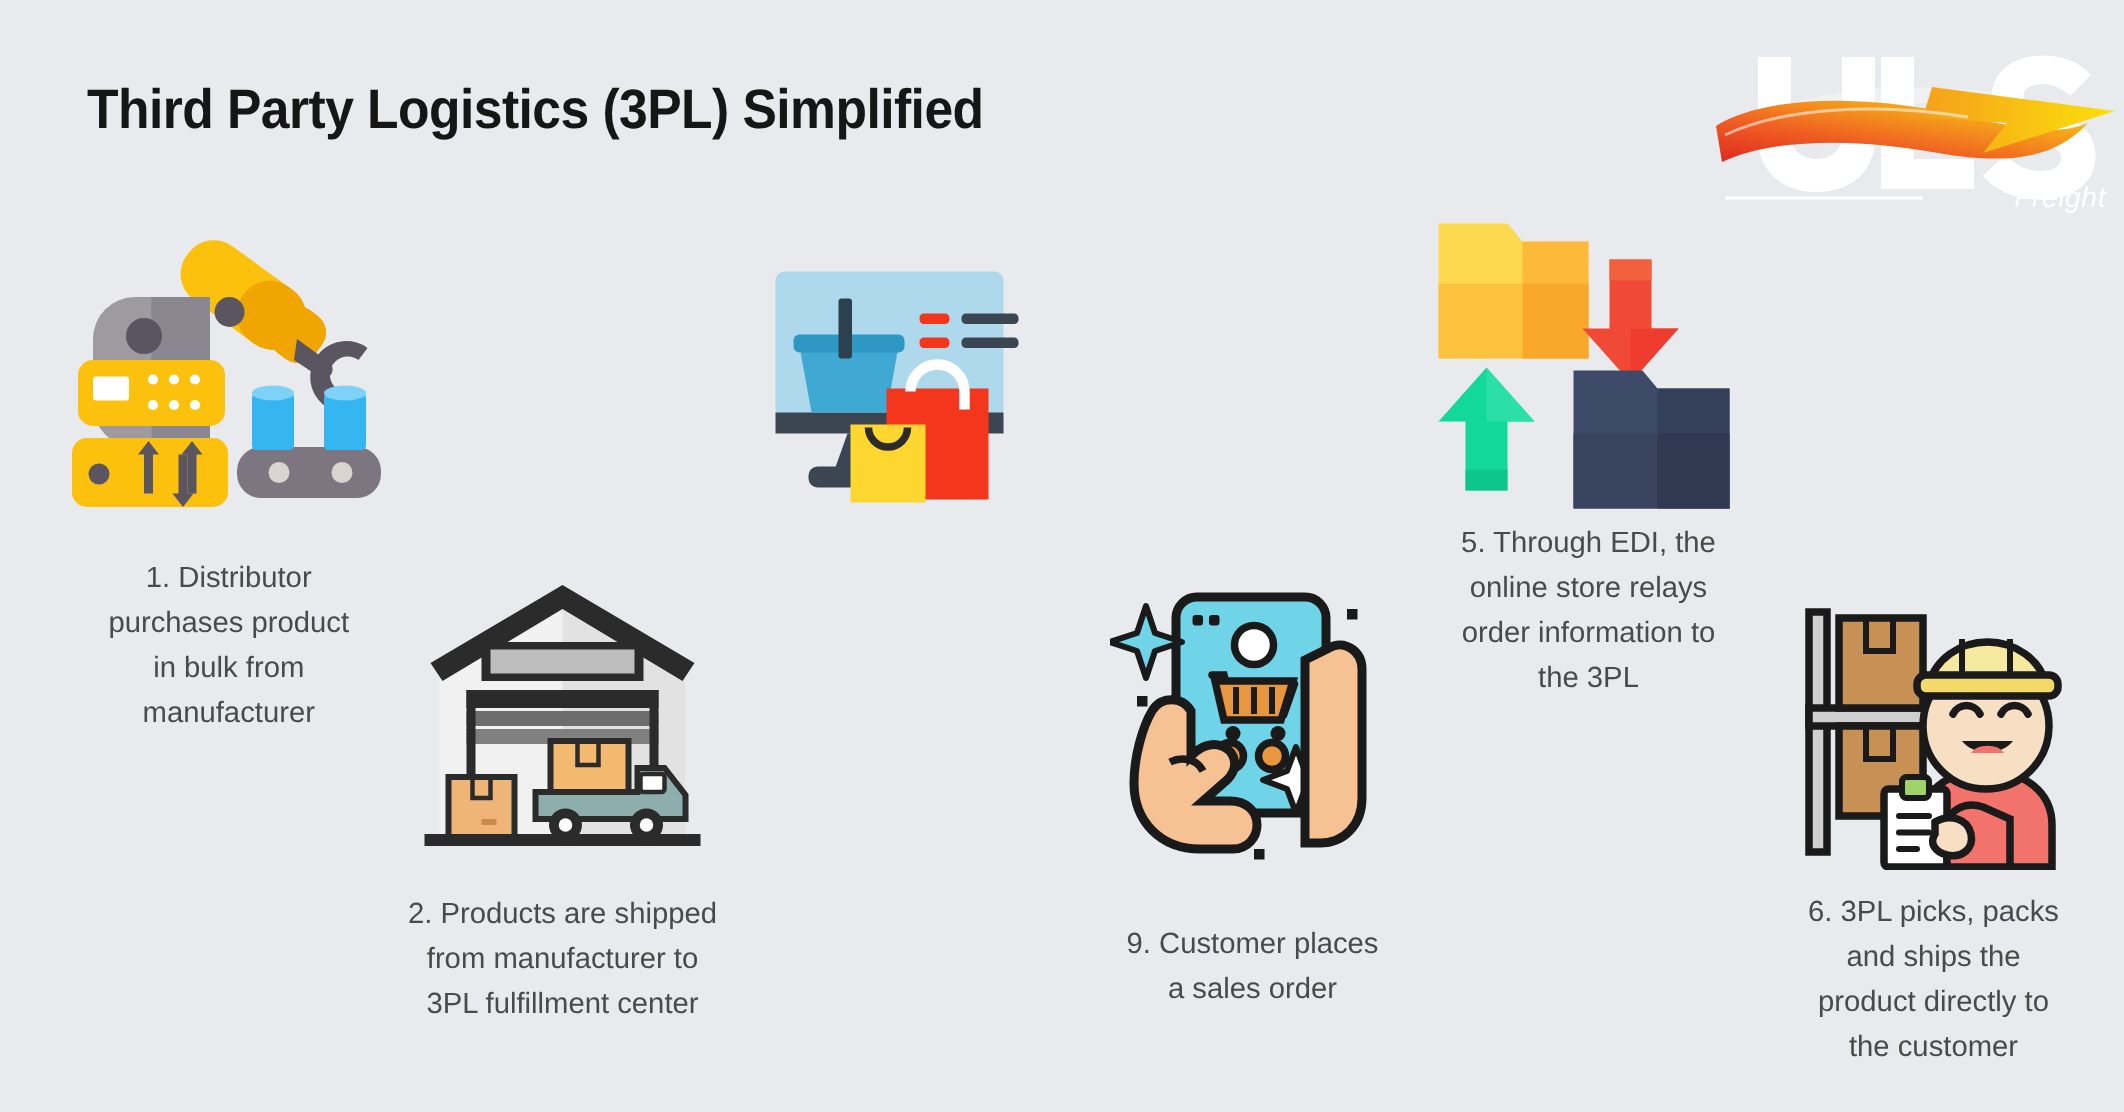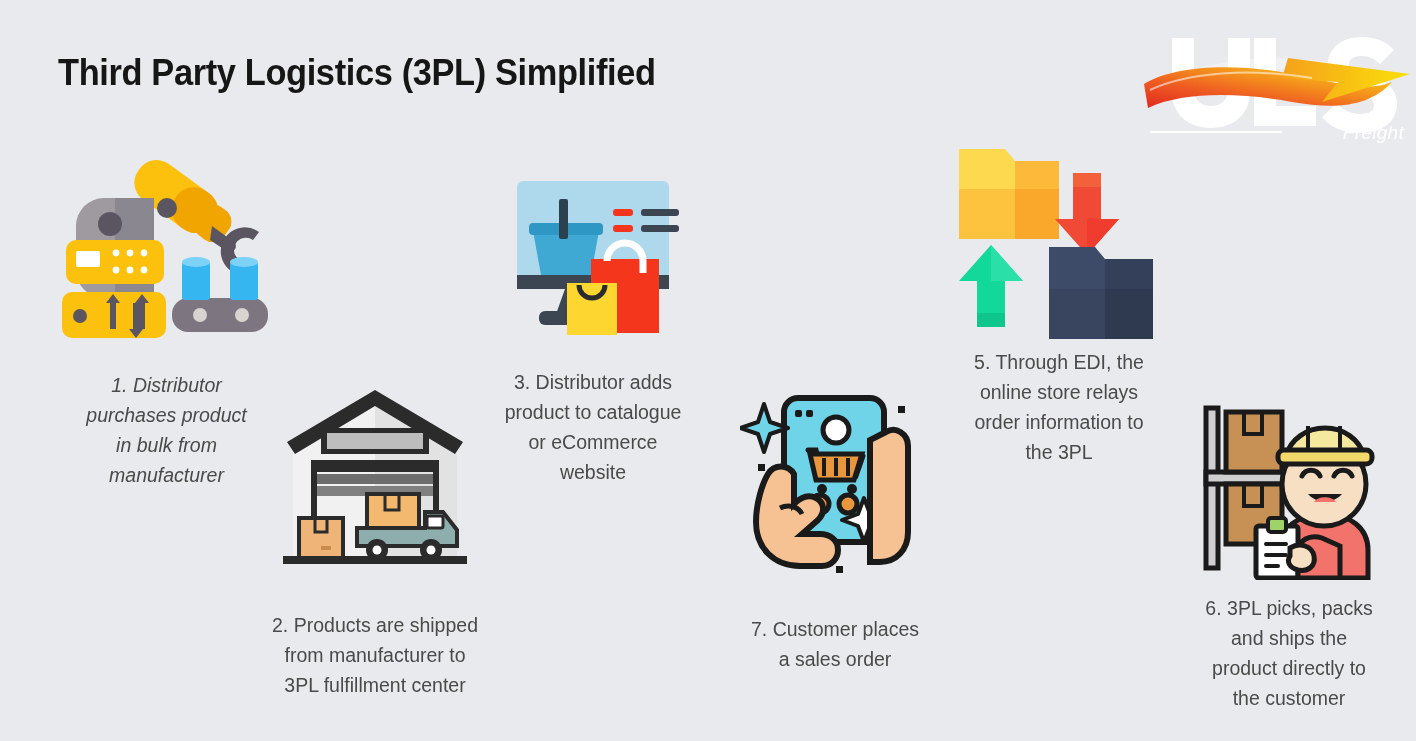--- a/index.html
+++ b/index.html
@@ -59,27 +59,27 @@
     line-height: 30px;
     color: #4a4a4a;
     text-align: center;
     font-family: "Liberation Sans", sans-serif;
     white-space: pre-line;
   }
   .step-art { position: relative; }
   .step-art svg { display: block; margin: 0 auto; }
 
   
-  #step1 { left: 44px;  top: 140px;  width: 245px; font-style: italic; }
+  #step1 { left: 30px;  top: 140px;  width: 245px; }
   #step1 .step-art { height: 210px; }
   #step1 .step-caption { margin-top: 20px; }
 
   #step2 { left: 250px; top: 378px;  width: 250px; }
   #step2 .step-art { height: 200px; }
-  #step2 .step-caption { margin-top: 32px; }
+  #step2 .step-caption { margin-top: 16px; }
 
   #step3 { left: 473px; top: 175px;  width: 240px; }
   #step3 .step-art { height: 170px; }
   #step3 .step-caption { margin-top: 22px; }
 
   #step4 { left: 715px; top: 388px;  width: 240px; }
   #step4 .step-art { height: 198px; }
   #step4 .step-caption { margin-top: 28px; }
 
   #step5 { left: 935px; top: 135px;  width: 248px; }
@@ -256,24 +256,20 @@
         <rect x="110" y="50" width="20" height="7" rx="3" fill="#f4361d"></rect>
         <rect x="138" y="50" width="38" height="7" rx="3" fill="#3b4652"></rect>
 
         <path d="M88 84 h68 v74 H88 Z" fill="#f4361d"></path>
         <path d="M104 86 a18 18 0 0 1 36 0 v12" fill="none" stroke="#ffffff" stroke-width="7"></path>
 
         <path d="M64 108 h50 v52 H64 Z" fill="#fdd72f"></path>
         <path d="M76 110 a13 13 0 0 0 26 0" fill="none" stroke="#2b2b2b" stroke-width="5"></path>
       </svg>
     </div>
-    <div class="step-caption">3. Distributor adds
-product to catalogue
-or eCommerce
-website</div>
   </div>
 
   <div class="step" id="step4">
     <div class="step-art">
       <svg width="190" height="198" viewBox="0 0 190 198">
 
         <rect x="44" y="10" width="100" height="144" rx="14" fill="#6fd4e8" stroke="#1a1a1a" stroke-width="6"></rect>
         <rect x="55" y="22" width="7" height="7" rx="2" fill="#1a1a1a"></rect>
         <rect x="66" y="22" width="7" height="7" rx="2" fill="#1a1a1a"></rect>
 
@@ -300,21 +296,21 @@
                  h22 c10 0 16 -8 16 -16 c0 -10 -8 -16 -18 -16 h-18 l16 -14 c8 -8 6 -18 -2 -22
                  c-8 -4 -16 0 -22 6 Z" fill="#f6c193" stroke="#1a1a1a" stroke-width="6"></path>
         <path d="M40 120 c8 -4 18 -2 22 6" fill="none" stroke="#1a1a1a" stroke-width="5"></path>
 
         <path d="M18 34 l6 -18 l6 18 l18 6 l-18 6 l-6 18 l-6 -18 l-18 -6 Z" fill="#6fd4e8" stroke="#1a1a1a" stroke-width="4" stroke-linejoin="round"></path>
         <rect x="18" y="76" width="7" height="7" fill="#1a1a1a"></rect>
         <rect x="158" y="18" width="7" height="7" fill="#1a1a1a"></rect>
         <rect x="96" y="178" width="7" height="7" fill="#1a1a1a"></rect>
       </svg>
     </div>
-    <div class="step-caption">7. Customer places
+    <div class="step-caption">9. Customer places
 a sales order</div>
   </div>
 
   <div class="step" id="step5">
     <div class="step-art">
       <svg width="220" height="212" viewBox="0 0 220 212">
 
         <path d="M10 14 h46 l10 12 h44 v78 H10 Z" fill="#fdd94f"></path>
         <path d="M66 26 h44 v78 H66 Z" fill="#fcb93a"></path>
         <rect x="10" y="54" width="56" height="50" fill="#fdc33f"></rect>

